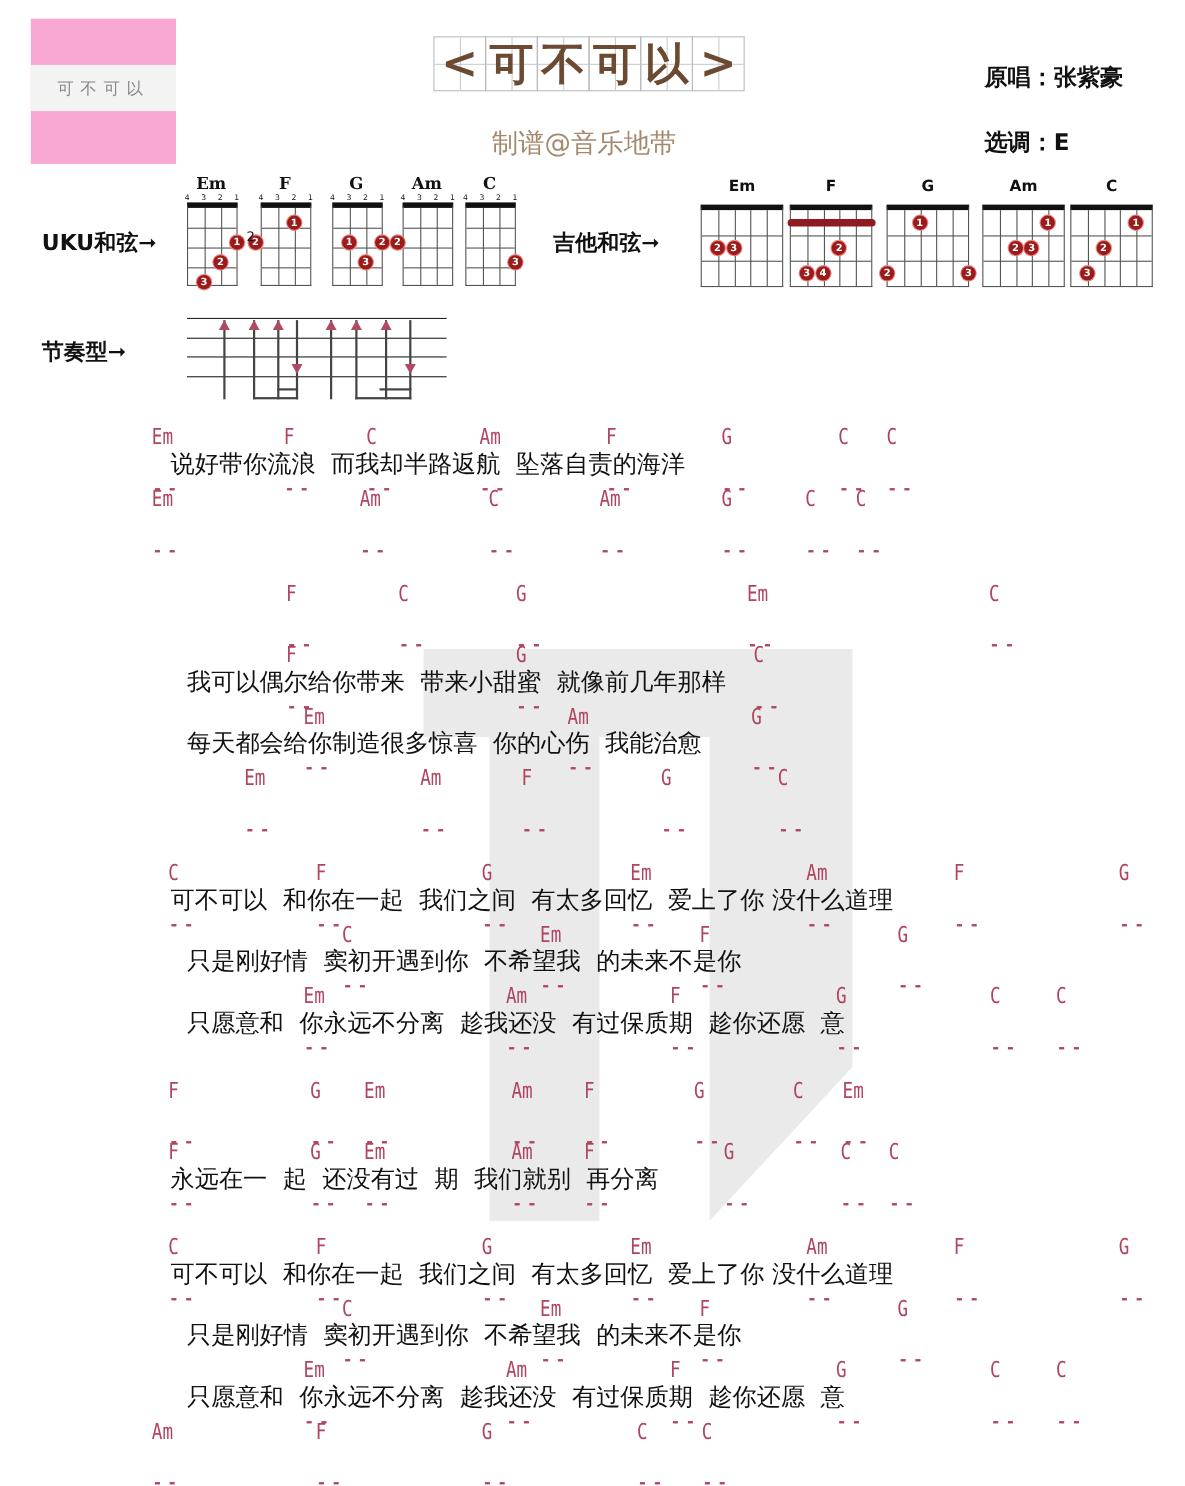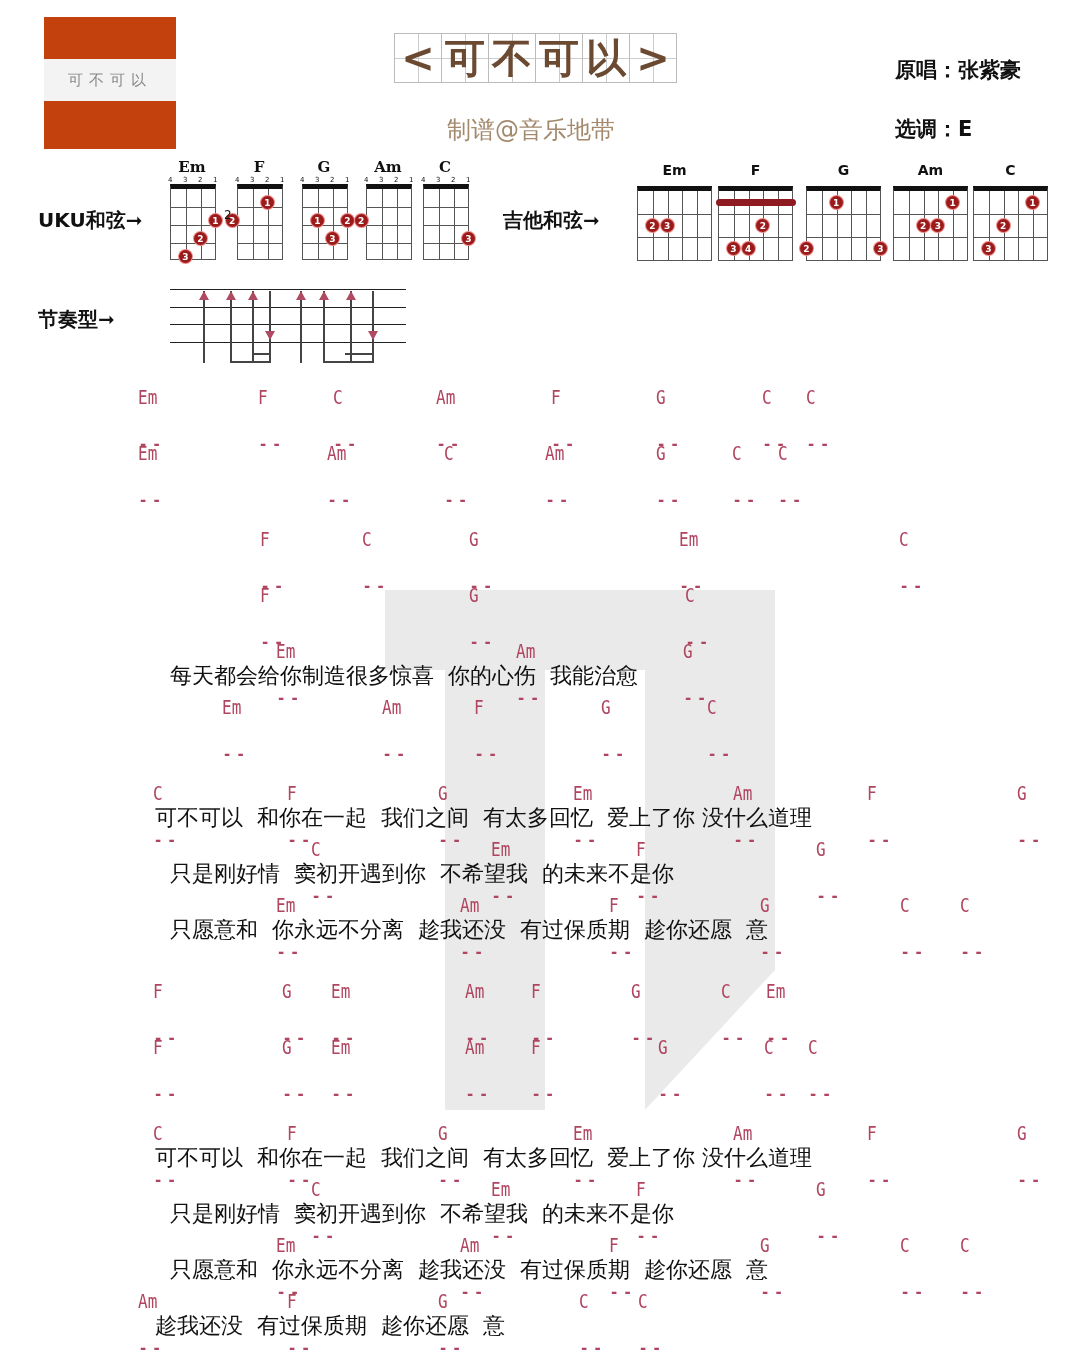--- a/index.html
+++ b/index.html
@@ -1,19 +1,19 @@
 <!DOCTYPE html>
 <html><head>
 <meta charset="utf-8">
 <style>
   * { box-sizing: border-box; margin: 0; padding: 0; }
   body { width: 1077px; height: 1351px; background: #fff; position: relative; overflow: hidden;
     font-family: "DejaVu Sans", sans-serif; color: #111; }
   .abs { position: absolute; }
-  .thumb { left: 44px; top: 17px; width: 132px; height: 132px; background: #c2410c; }
+  .thumb { left: 28px; top: 17px; width: 132px; height: 132px; background: #f9a8d4; }
   .thumb .band { position: absolute; left: 0; top: 42px; width: 132px; height: 42px; background: #f3f3f3;
     color: #888; font-size: 15px; letter-spacing: 6px; display: flex; align-items: center; justify-content: center;
     font-family: "DejaVu Serif", serif; }
   .title { left: 395px; top: 33px; height: 52px; display: flex; }
   .title .cell { width: 48px; height: 50px; border: 1px solid #bbb; margin-left: -1px; position: relative;
     display: flex; align-items: center; justify-content: center; font-size: 40px; font-weight: bold; color: #6b4a31;
     background-image: linear-gradient(#ccc,#ccc), linear-gradient(#ccc,#ccc);
     background-size: 1px 100%, 100% 1px; background-position: center, center; background-repeat: no-repeat; }
   .title .cell span { position: relative; }
   .maker { left: 447px; top: 114px; font-size: 24px; color: #a38a6e; }
@@ -261,20 +261,21 @@
     <div class="beam" style="left: 153px; width: 51px; top: 72px;"></div>
     <div class="beam" style="left: 175px; width: 29px; top: 64px;"></div>
   </div>
 
 <svg class="abs watermark" viewBox="0 0 470 600">
   <path d="M40 40 L430 40 L430 420 L300 560 L300 120 L200 120 L200 560 L100 560 L100 120 L40 120 Z" fill="#000"></path>
 </svg>
 
 <div id="lyrics">
     <div class="lyric-line" style="left: 0px; top: 393px; width: 1077px;">
+      <div class="lyric-text" style="left: 148px;"> 说好带你流浪  而我却半路返航  坠落自责的海洋</div>
       <span class="chord" style="left: 138px;">Em</span>
       <span class="dash" style="left: 140px;">- -</span>
       <span class="chord" style="left: 258px;">F</span>
       <span class="dash" style="left: 260px;">- -</span>
       <span class="chord" style="left: 333px;">C</span>
       <span class="dash" style="left: 335px;">- -</span>
       <span class="chord" style="left: 436px;">Am</span>
       <span class="dash" style="left: 438px;">- -</span>
       <span class="chord" style="left: 551px;">F</span>
       <span class="dash" style="left: 553px;">- -</span>
@@ -307,20 +308,21 @@
       <span class="chord" style="left: 362px;">C</span>
       <span class="dash" style="left: 364px;">- -</span>
       <span class="chord" style="left: 469px;">G</span>
       <span class="dash" style="left: 471px;">- -</span>
       <span class="chord" style="left: 679px;">Em</span>
       <span class="dash" style="left: 681px;">- -</span>
       <span class="chord" style="left: 899px;">C</span>
       <span class="dash" style="left: 901px;">- -</span>
     </div>
     <div class="lyric-line" style="left: 0px; top: 591px; width: 1077px;">
+      <div class="lyric-text" style="left: 170px;">我可以偶尔给你带来  带来小甜蜜  就像前几年那样</div>
       <span class="chord" style="left: 260px;">F</span>
       <span class="dash" style="left: 262px;">- -</span>
       <span class="chord" style="left: 469px;">G</span>
       <span class="dash" style="left: 471px;">- -</span>
       <span class="chord" style="left: 685px;">C</span>
       <span class="dash" style="left: 687px;">- -</span>
     </div>
     <div class="lyric-line" style="left: 0px; top: 647px; width: 1077px;">
       <div class="lyric-text" style="left: 170px; text-align: center;">每天都会给你制造很多惊喜  你的心伤  我能治愈</div>
       <span class="chord" style="left: 276px;">Em</span>
@@ -397,20 +399,21 @@
       <span class="chord" style="left: 531px;">F</span>
       <span class="dash" style="left: 533px;">- -</span>
       <span class="chord" style="left: 631px;">G</span>
       <span class="dash" style="left: 633px;">- -</span>
       <span class="chord" style="left: 721px;">C</span>
       <span class="dash" style="left: 723px;">- -</span>
       <span class="chord" style="left: 766px;">Em</span>
       <span class="dash" style="left: 768px;">- -</span>
     </div>
     <div class="lyric-line" style="left: 0px; top: 1043px; width: 1077px;">
+      <div class="lyric-text" style="left: 148px;"> 永远在一  起  还没有过  期  我们就别  再分离</div>
       <span class="chord" style="left: 153px;">F</span>
       <span class="dash" style="left: 155px;">- -</span>
       <span class="chord" style="left: 282px;">G</span>
       <span class="dash" style="left: 284px;">- -</span>
       <span class="chord" style="left: 331px;">Em</span>
       <span class="dash" style="left: 333px;">- -</span>
       <span class="chord" style="left: 465px;">Am</span>
       <span class="dash" style="left: 467px;">- -</span>
       <span class="chord" style="left: 531px;">F</span>
       <span class="dash" style="left: 533px;">- -</span>
@@ -458,21 +461,20 @@
       <span class="chord" style="left: 609px;">F</span>
       <span class="dash" style="left: 611px;">- -</span>
       <span class="chord" style="left: 760px;">G</span>
       <span class="dash" style="left: 762px;">- -</span>
       <span class="chord" style="left: 900px;">C</span>
       <span class="dash" style="left: 902px;">- -</span>
       <span class="chord" style="left: 960px;">C</span>
       <span class="dash" style="left: 962px;">- -</span>
     </div>
     <div class="lyric-line" style="left: 0px; top: 1297px; width: 1077px;">
-      <div class="lyric-text" style="left: 148px;"> 趁我还没  有过保质期  趁你还愿  意</div>
       <span class="chord" style="left: 138px;">Am</span>
       <span class="dash" style="left: 140px;">- -</span>
       <span class="chord" style="left: 287px;">F</span>
       <span class="dash" style="left: 289px;">- -</span>
       <span class="chord" style="left: 438px;">G</span>
       <span class="dash" style="left: 440px;">- -</span>
       <span class="chord" style="left: 579px;">C</span>
       <span class="dash" style="left: 581px;">- -</span>
       <span class="chord" style="left: 638px;">C</span>
       <span class="dash" style="left: 640px;">- -</span>

